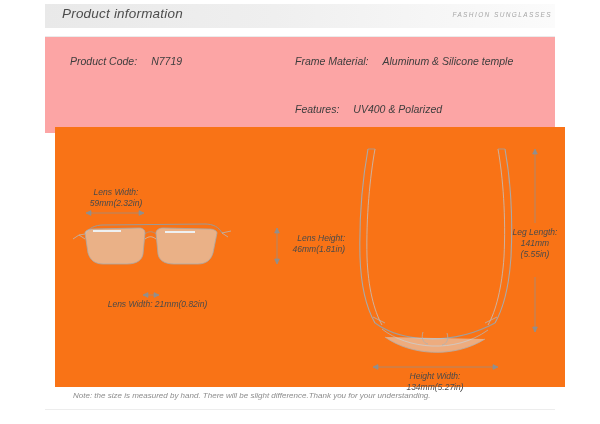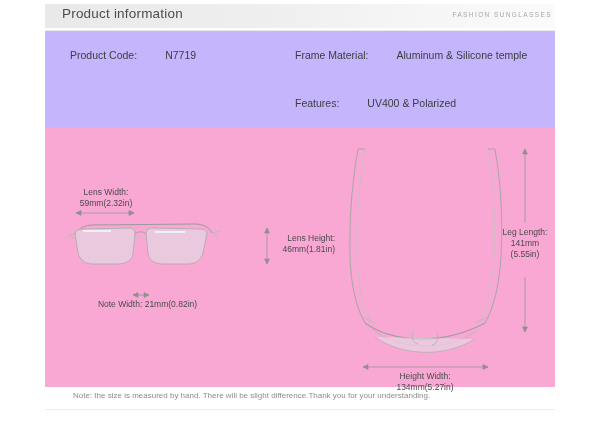--- a/index.html
+++ b/index.html
@@ -7,61 +7,62 @@
     width:600px;height:424px;
     background:#ffffff;
     font-family:"Liberation Sans", sans-serif;
     color:#333;
     overflow:hidden;
   }
   .page{
     position:relative;
     width:600px;height:424px;
     box-sizing:border-box;
+    font-style:italic;
   }
   
   .header{
     position:absolute;left:0;top:0;width:600px;height:30px;
   }
   .header-band{
     position:absolute;left:45px;top:4px;width:510px;height:24px;
     background:linear-gradient(to right,#e9e9e9 0%, #efefef 45%, #f6f6f6 75%, #fbfbfb 100%);
   }
   .header-title{
     position:absolute;left:62px;top:6px;
     font-size:13.5px;color:#4c4c4c;letter-spacing:.2px;
   }
   .header-sub{
     position:absolute;right:48px;top:11px;
     font-size:6.5px;color:#a6a6a6;letter-spacing:1.4px;
   }
   
   .spec-box{
-    position:absolute;left:45px;top:30px;width:510px;height:96px;
-    background:#c4b5fd;
+    position:absolute;left:45px;top:36px;width:510px;height:96px;
+    background:#fca5a5;
     border-top:1px solid #ebebeb;
   }
   .spec-row{
     position:absolute;left:0;width:510px;height:48px;
   }
   .spec-row.r1{top:0;}
   .spec-row.r2{top:48px;}
   .spec-cell{
     position:absolute;top:0;height:48px;
     display:flex;align-items:center;
     font-size:10.5px;color:#3d3d3d;
   }
   .spec-cell.left{left:25px;}
   .spec-cell.right{left:250px;}
   .spec-label{white-space:pre;}
-  .spec-value{margin-left:28px;white-space:pre;text-align:right;}
+  .spec-value{margin-left:14px;white-space:pre;text-align:right;}
   
   .diagram{
-    position:absolute;left:45px;top:127px;width:510px;height:260px;
-    background:#f9a8d4;
+    position:absolute;left:55px;top:127px;width:510px;height:260px;
+    background:#f97316;
   }
   .note{
     position:absolute;left:73px;top:391px;
     font-size:8px;color:#8c8c8c;
   }
   .footer-line{
     position:absolute;left:45px;top:409px;width:510px;height:1px;background:#ededed;
   }
   
   .ann{
@@ -176,21 +177,21 @@
         <line x1="318" y1="240" x2="443" y2="240"></line>
         <polygon points="318,240 323,237.6 323,242.4"></polygon>
         <polygon points="443,240 438,237.6 438,242.4"></polygon>
       </g>
     </svg>
 
     <div class="ann" style="left:26px;top:60px;width:70px;">Lens Width:
 59mm(2.32in)</div>
     <div class="ann" style="left:228px;top:106px;width:62px;text-align:right;">Lens Height:
 46mm(1.81in)</div>
-    <div class="ann" style="left:20px;top:172px;width:165px;">Note Width: 21mm(0.82in)</div>
+    <div class="ann" style="left:20px;top:172px;width:165px;">Lens Width: 21mm(0.82in)</div>
     <div class="ann" style="left:450px;top:100px;width:60px;text-align:center;">Leg Length:
 141mm
 (5.55in)</div>
     <div class="ann" style="left:330px;top:244px;width:100px;">Height Width:
 134mm(5.27in)</div>
   </div>
 
   <div class="note">Note: the size is measured by hand. There will be slight difference.Thank you for your understanding.</div>
   <div class="footer-line"></div>
 </div>

